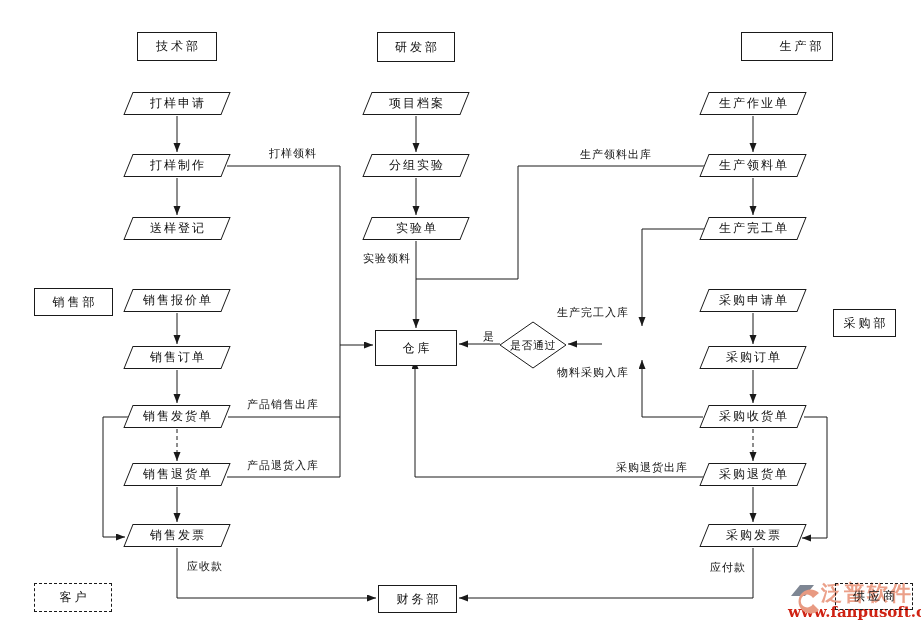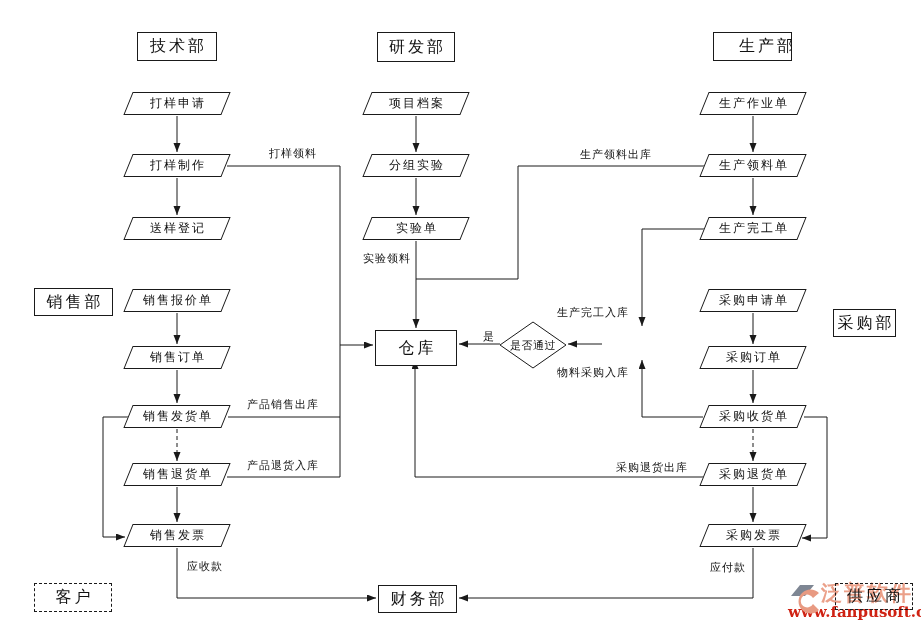--- a/index.html
+++ b/index.html
@@ -6,21 +6,21 @@
   .canvas{
     position:relative;width:921px;height:631px;background:#ffffff;
     font-family:"DejaVu Sans","Liberation Sans",sans-serif;color:#111;
     overflow:hidden;
   }
   svg.wires{position:absolute;left:0;top:0;z-index:1;}
   .wm{position:absolute;z-index:2;}
   .box{
     position:absolute;z-index:3;box-sizing:border-box;border:1px solid #1a1a1a;background:#fff;
     display:flex;align-items:center;justify-content:center;
-    font-size:16px;letter-spacing:3px;text-indent:3px;white-space:nowrap;
+    font-size:12px;letter-spacing:3px;text-indent:3px;white-space:nowrap;
   }
   .box.dashed{border:1px dashed #1a1a1a;background:transparent;}
   .pgram{
     position:absolute;z-index:3;box-sizing:border-box;width:98px;height:23px;
     border:1px solid #1a1a1a;background:#fff;transform:skewX(-22deg);
   }
   .pgram .lbl{
     position:absolute;left:0;top:0;right:0;bottom:0;transform:skewX(22deg);
     display:flex;align-items:center;justify-content:center;
     font-size:12px;letter-spacing:2px;text-indent:2px;white-space:nowrap;
@@ -106,21 +106,21 @@
     <div class="wm-brand">泛普软件</div>
     <div class="wm-url">www.fanpusoft.com</div>
   </div>
 
   <div class="box" style="left:137px;top:32px;width:80px;height:29px;">
       <span>技术部</span>
     </div>
   <div class="box" style="left:377px;top:32px;width:78px;height:30px;">
       <span>研发部</span>
     </div>
-  <div class="box" style="left:713px;top:32px;width:79px;height:29px;padding-left:27px;">
+  <div class="box" style="left:741px;top:32px;width:92px;height:29px;padding-left:27px;">
       <span>生产部</span>
     </div>
   <div class="box" style="left:34px;top:288px;width:79px;height:28px;font-family:Liberation Mono, monospace;">
       <span>销售部</span>
     </div>
   <div class="box" style="left:833px;top:289px;width:63px;height:28px;margin-top:20px;">
       <span>采购部</span>
     </div>
   <div class="box" style="left:378px;top:585px;width:79px;height:28px;">
       <span>财务部</span>

